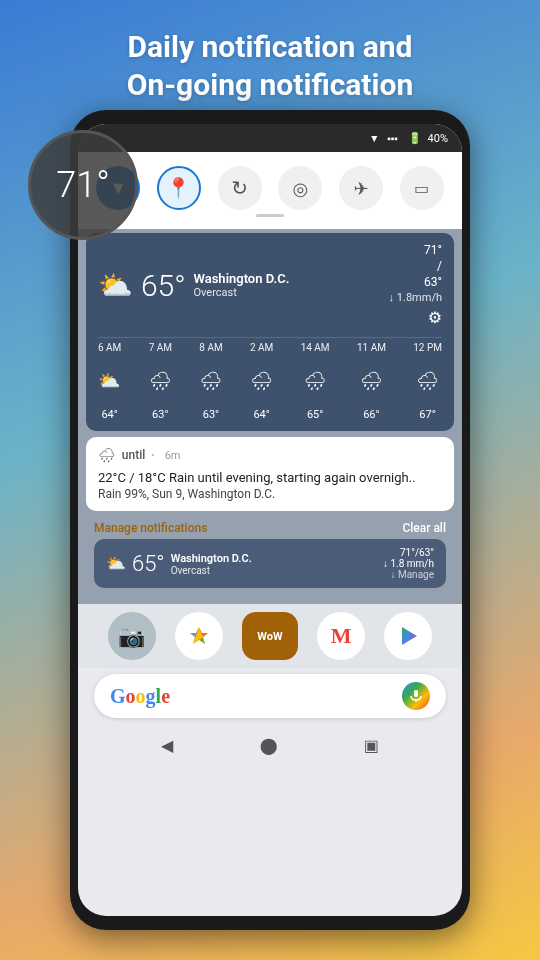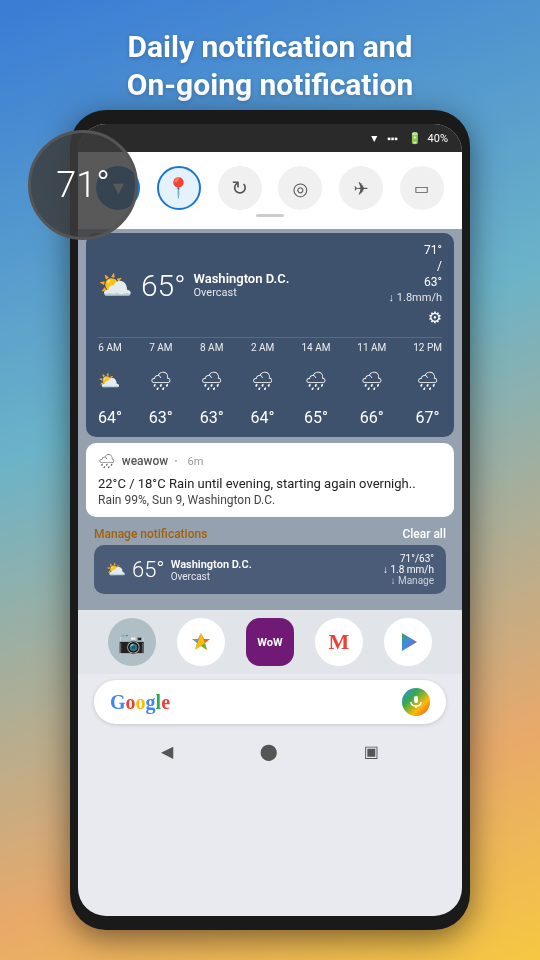--- a/index.html
+++ b/index.html
@@ -203,21 +203,21 @@
       gap: 17px;
     }
     .hourly-time {
       font-size: 10px;
       opacity: 0.9;
     }
     .hourly-icon {
       font-size: 18px;
     }
     .hourly-temp {
-      font-size: 16px;
+      font-size: 11px;
     }
 
     
     .notif-card {
       background: white;
       border-radius: 10px;
       padding: 10px 12px;
       margin-bottom: 6px;
     }
     .notif-header {
@@ -468,21 +468,21 @@
             <span class="hourly-time">12 PM</span>
             <span class="hourly-icon">🌧</span>
             <span class="hourly-temp">67°</span>
           </div>
         </div>
       </div>
 
       <div class="notif-card">
         <div class="notif-header">
           <span class="notif-app-icon">🌧</span>
-          <span class="notif-app-name">weawow</span>
+          <span class="notif-app-name">until</span>
           <span style="font-size:10px;color:#bbb;">•</span>
           <span class="notif-time">6m</span>
         </div>
         <div class="notif-body">22°C / 18°C Rain until evening, starting again overnigh..</div>
         <div class="notif-sub">Rain 99%, Sun 9, Washington D.C.</div>
       </div>
 
       <div class="manage-notif-bar">
         <span class="manage-notif-text">Manage notifications</span>
         <span class="clear-all-text">Clear all</span>
@@ -511,21 +511,21 @@
         <span>📷</span>
       </div>
       <div class="dock-icon" style="background:white;">
         <svg width="26" height="26" viewBox="0 0 26 26">
           <path d="M13 4 L16 10 L22 10 L17 14 L19 21 L13 17 L7 21 L9 14 L4 10 L10 10 Z" fill="#fbbc05"></path>
           <path d="M13 4 L16 10 L22 10 L17 14" fill="#ea4335" opacity="0.7"></path>
           <path d="M17 14 L19 21 L13 17 L7 21" fill="#34a853" opacity="0.7"></path>
           <path d="M7 21 L9 14 L4 10 L10 10 L13 4" fill="#4285f4" opacity="0.7"></path>
         </svg>
       </div>
-      <div class="dock-icon" style="background:#701a75; border-radius:14px; font-size:11px; color:white; font-weight:700; width:48px; height:48px;">
+      <div class="dock-icon" style="background:#a16207; border-radius:14px; font-size:11px; color:white; font-weight:700; width:56px; height:48px;">
         <span>WoW</span>
       </div>
       <div class="dock-icon" style="background:white; font-size:22px; font-weight:700;">
         <span style="color:#ea4335; font-family: serif;">M</span>
       </div>
       <div class="dock-icon" style="background:white;">
         <svg width="26" height="26" viewBox="0 0 26 26">
           <polygon points="7,4 22,13 7,22" fill="url(#pg)"></polygon>
           <defs>
             <linearGradient id="pg" x1="0" y1="0" x2="1" y2="1">

